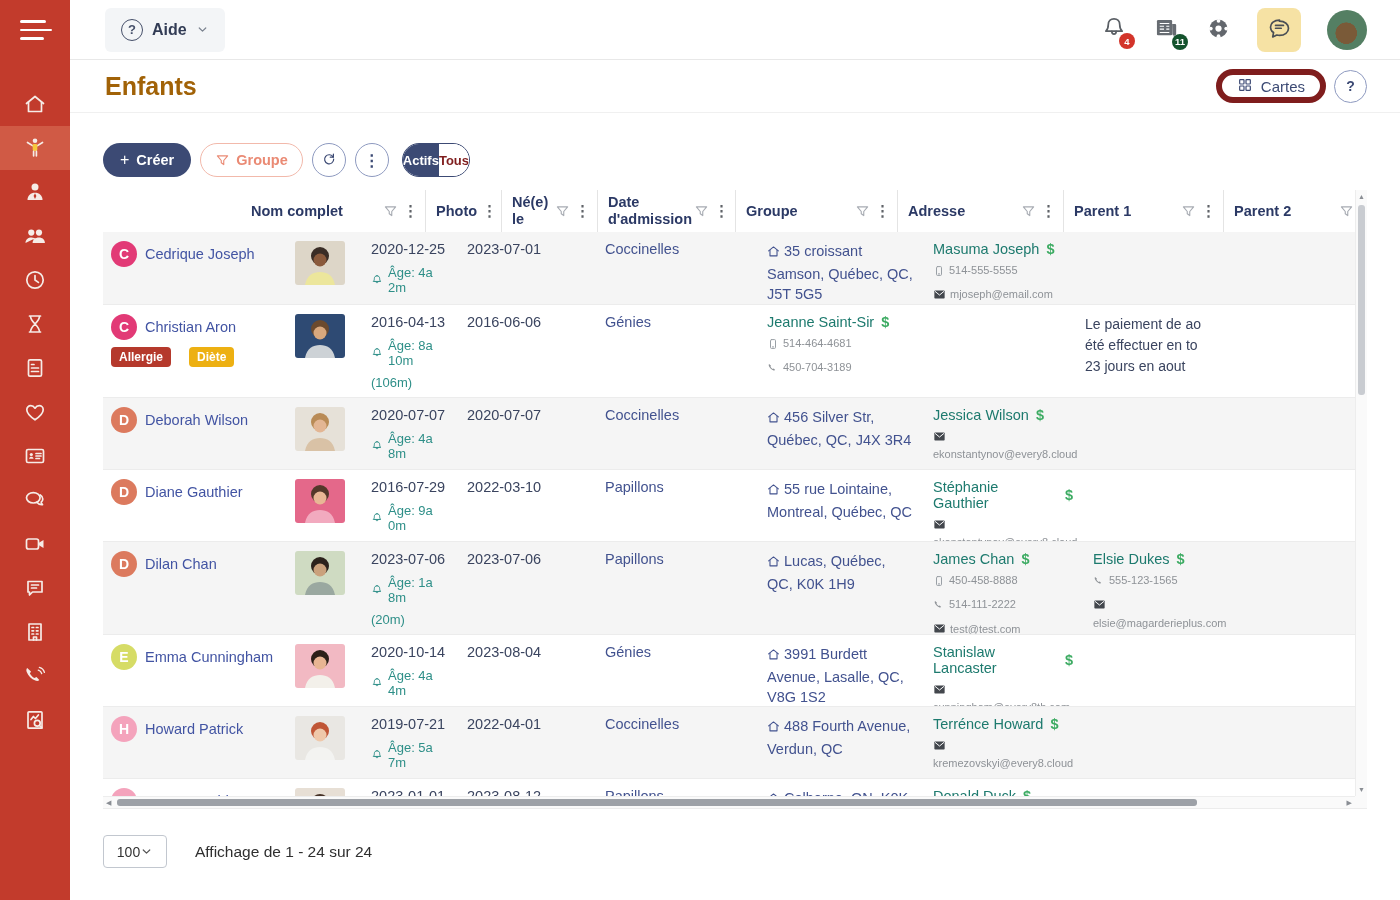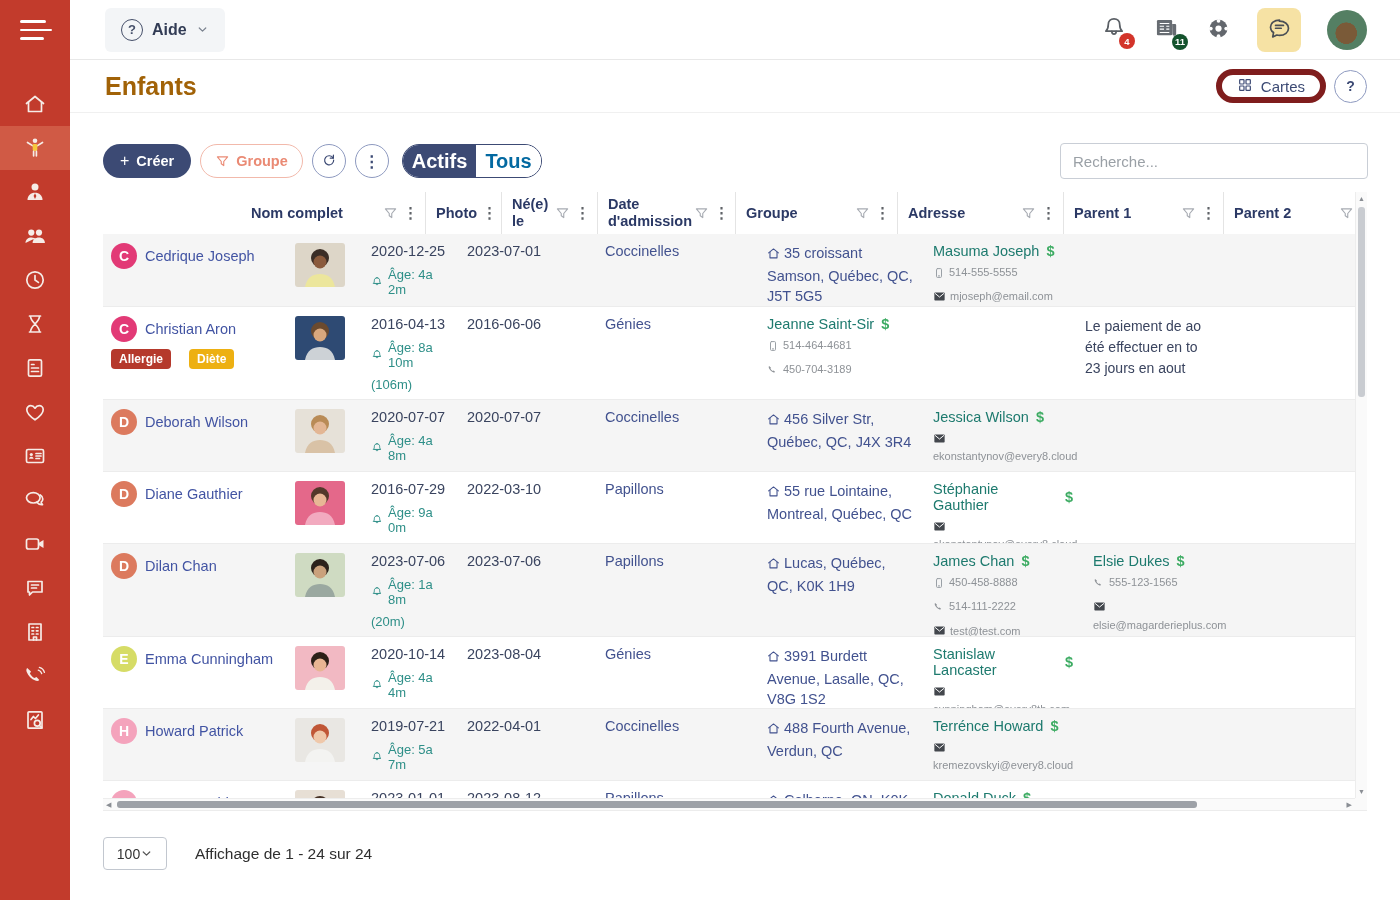--- a/index.html
+++ b/index.html
@@ -54,22 +54,22 @@
   .toolbar { margin-top:30px; display:flex; align-items:center; gap:9px; }
   .btn-create { height:34px; border-radius:17px; background:#3c4a74; color:#fff; font-size:14.5px;
     font-weight:600; border:none; padding:0 17px; display:flex; align-items:center; gap:7px; cursor:pointer; }
   .plus-g { font-size:16px; font-weight:400; }
   .btn-remove { height:34px; border-radius:17px; background:#fff; border:1px solid #f2b9ab; color:#ea8a74;
     font-size:14.5px; font-weight:600; padding:0 14px; display:flex; align-items:center; gap:6px; cursor:pointer; }
   .btn-round { width:34px; height:34px; border-radius:50%; border:1px solid #8e9ac0; background:#fff;
     color:#3c4a74; display:flex; align-items:center; justify-content:center; cursor:pointer; }
   .kebab-g { font-size:16px; font-weight:bold; color:#3c4a74; letter-spacing:0; }
   .segment { height:34px; border:1px solid #3c4a74; border-radius:17px; overflow:hidden; display:flex; margin-left:4px; box-sizing:border-box; }
-  .seg { font-size:20px; font-weight:600; display:flex; align-items:center; padding:0 9px; cursor:pointer; border:none; }
-  .seg.on { background:#3c4a74; color:#fff; } .seg.off { background:#fff; color:#0369a1; }
+  .seg { font-size:13px; font-weight:600; display:flex; align-items:center; padding:0 0; cursor:pointer; border:none; }
+  .seg.on { background:#3c4a74; color:#fff; } .seg.off { background:#fff; color:#7f1d1d; }
   .search { margin-left:auto; width:308px; height:36px; border:1px solid #c9ced6; border-radius:4px;
     padding:0 12px; font-size:15px; color:#333; box-sizing:border-box; font-family:inherit; }
   .search::placeholder { color:#9aa0a6; }
 
   
   .table-wrap { position:relative; margin-top:13px; width:1264px; border-bottom:1px solid #ececec; height:618px; flex-shrink:0; }
   .tview { width:1252px; height:606px; overflow:hidden; }
   .thead { display:flex; height:42px; width:1278px; align-items:stretch;justify-content:flex-end; }
   .hc { display:flex; align-items:center; box-sizing:border-box; padding:0 4px 0 10px;
     border-left:1px solid #e4e4e4; gap:2px; }
@@ -348,21 +348,20 @@
                 <path d="M18.6 4.5v4.7h-4.7"></path>
               </svg></span>
         </button>
         <button class="btn-round">
           <span class="kebab-g">⋮</span>
         </button>
         <div class="segment">
           <button class="seg on">Actifs</button>
           <button class="seg off">Tous</button>
         </div>
-        <input class="search" type="text" placeholder="Recherche..." style="">
       </div>
 
       <div class="table-wrap">
         <div class="tview">
           <div class="thead" id="thead">
               <div class="hc c0">
                 <span class="hlabel">Nom complet</span>
                 <span class="funnel">
                   <svg viewBox="0 0 24 24" width="15" height="15" fill="none" stroke="currentColor" stroke-width="1.8" stroke-linecap="round" stroke-linejoin="round">
                     <path d="M3.8 4.5h16.4L14 12v6.5l-4-2.8V12z"></path>

